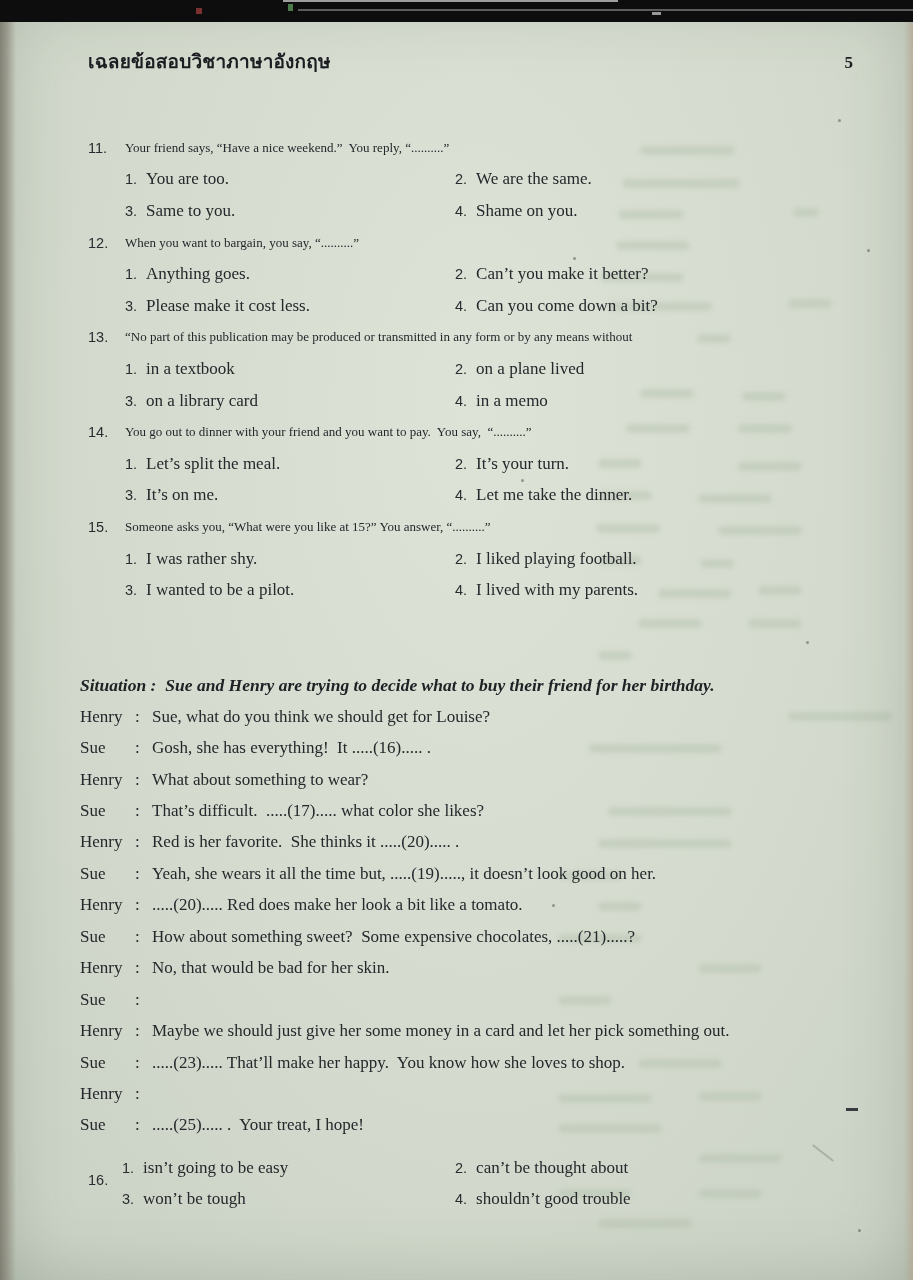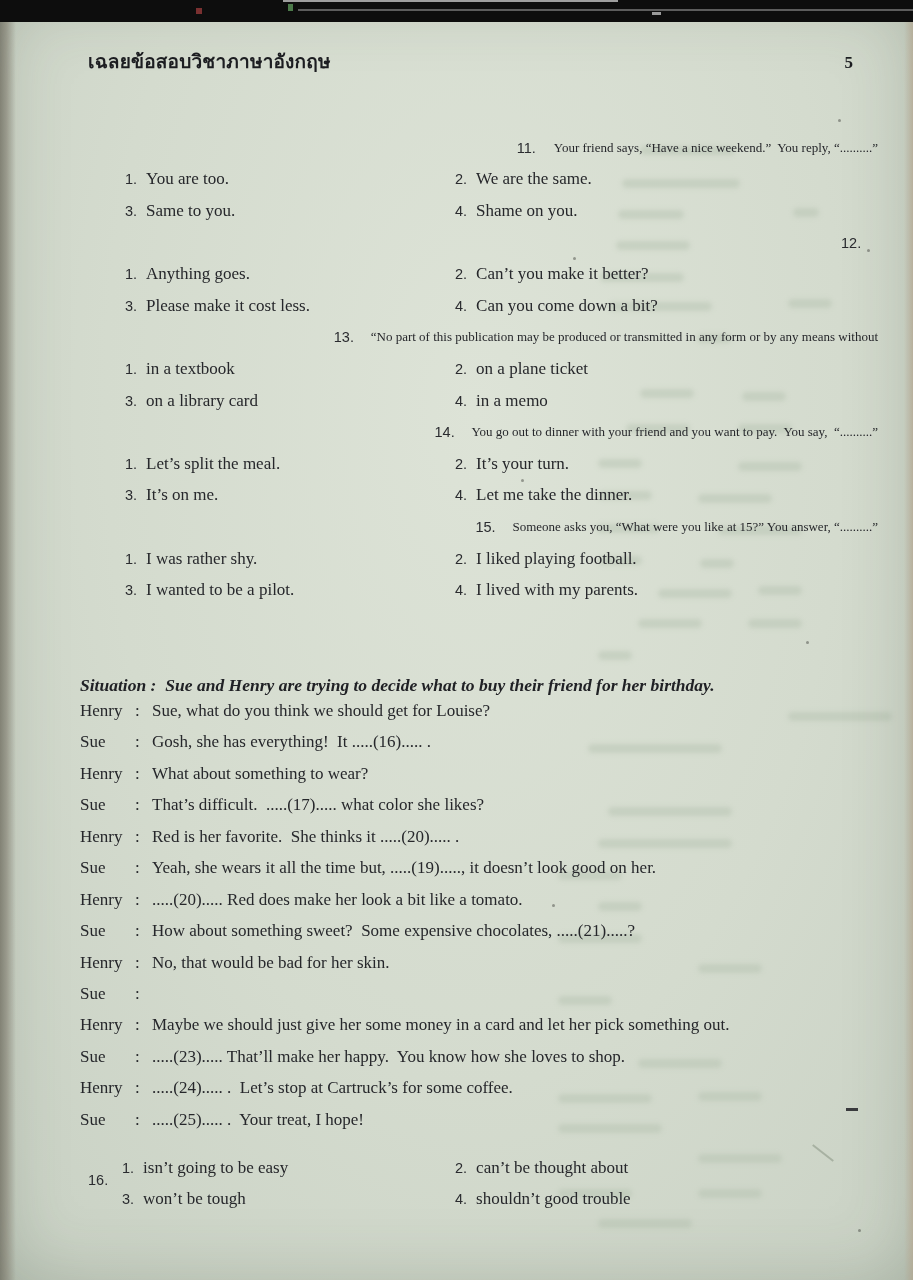--- a/index.html
+++ b/index.html
@@ -26,39 +26,39 @@
     background:linear-gradient(to right,rgba(150,140,115,0),#c7bda9);}
 
   
   .header{position:absolute;top:46px;left:88px;width:765px;display:flex;
     justify-content:space-between;align-items:baseline;z-index:2;gap:48px;}
   .title-thai{font-size:19px;font-weight:700;letter-spacing:.2px;color:#1d1e22;}
   .page-num{font-size:17px;font-weight:700;color:#1d1e22;}
 
   .questions{position:absolute;top:132px;left:88px;width:790px;z-index:2;}
   .line{position:relative;height:31.6px;}
-  .stem-line{display:flex;align-items:center;justify-content:flex-end;}
+  .stem-line{display:flex;align-items:center;}
   .qnum{flex:none;width:37px;font-family:"Liberation Sans","DejaVu Sans",sans-serif;
     font-size:14.5px;color:#2a2b2f;}
   .qnum-spacer{flex:none;width:37px;}
   .qtext{font-size:13px;white-space:pre-wrap;}
   .opt{position:absolute;top:0;height:100%;display:flex;align-items:center;}
   .opt.c1{left:37px;} .opt.c2{left:367px;}
   .onum{font-family:"Liberation Sans","DejaVu Sans",sans-serif;font-size:14.5px;
     margin-right:9px;color:#2a2b2f;}
   .otext{font-size:17px;white-space:pre-wrap;}
 
   .situation{position:absolute;top:669px;left:80px;width:800px;height:32px;
     display:flex;align-items:center;z-index:2;
     font-weight:700;font-style:italic;font-size:17.5px;color:#202125;}
   .sit-label{margin-right:9px;white-space:pre;}
   .sit-text{white-space:pre-wrap;}
 
   .dialogue{position:absolute;top:701px;left:80px;width:805px;z-index:2;}
-  .drow{height:31.45px;display:flex;font-size:17px;}
+  .drow{height:31.45px;display:flex;align-items:center;font-size:17px;}
   .dspeaker{flex:none;width:55px;}
   .dcolon{flex:none;width:17px;}
   .dtext{white-space:pre-wrap;}
 
   .q16{position:absolute;top:1152px;left:88px;width:790px;z-index:2;}
   .q16 .line .opt.c1{left:34px;}
   .q16 .qnum{position:absolute;left:0;top:12px;height:100%;display:flex;align-items:center;width:34px;}
 
   
   .bleed{position:absolute;height:9px;background:#b5c2b0;opacity:.5;filter:blur(2.5px);
@@ -170,20 +170,21 @@
       <span class="opt c2">
           <span class="onum">4.</span>
           <span class="otext">Shame on you.</span>
         </span>
     </div>
   </div>
 
   <div>
     <div class="line stem-line">
       <span class="qnum">12.</span>
+      <span class="qtext">When you want to bargain, you say, “..........”</span>
     </div>
     <div class="line">
       <span class="opt c1">
           <span class="onum">1.</span>
           <span class="otext">Anything goes.</span>
         </span>
       <span class="opt c2">
           <span class="onum">2.</span>
           <span class="otext">Can’t you make it better?</span>
         </span>
@@ -205,21 +206,21 @@
       <span class="qnum">13.</span>
       <span class="qtext">“No part of this publication may be produced or transmitted in any form or by any means without</span>
     </div>
     <div class="line">
       <span class="opt c1">
           <span class="onum">1.</span>
           <span class="otext">in a textbook</span>
         </span>
       <span class="opt c2">
           <span class="onum">2.</span>
-          <span class="otext">on a plane ticket</span>
+          <span class="otext">on a plane lived</span>
         </span>
     </div>
     <div class="line">
       <span class="opt c1">
           <span class="onum">3.</span>
           <span class="otext">on a library card</span>
         </span>
       <span class="opt c2">
           <span class="onum">4.</span>
           <span class="otext">in a memo</span>
@@ -344,21 +345,20 @@
       <span class="dtext">Maybe we should just give her some money in a card and let her pick something out.</span>
   </div>
   <div class="drow">
     <span class="dspeaker">Sue</span>
       <span class="dcolon">:</span>
       <span class="dtext">.....(23)..... That’ll make her happy.  You know how she loves to shop.</span>
   </div>
   <div class="drow">
     <span class="dspeaker">Henry</span>
       <span class="dcolon">:</span>
-      <span class="dtext">.....(24)..... .  Let’s stop at Cartruck’s for some coffee.</span>
   </div>
   <div class="drow">
     <span class="dspeaker">Sue</span>
       <span class="dcolon">:</span>
       <span class="dtext">.....(25)..... .  Your treat, I hope!</span>
   </div>
 </div>
 
 <div class="q16">
   <div class="line">

